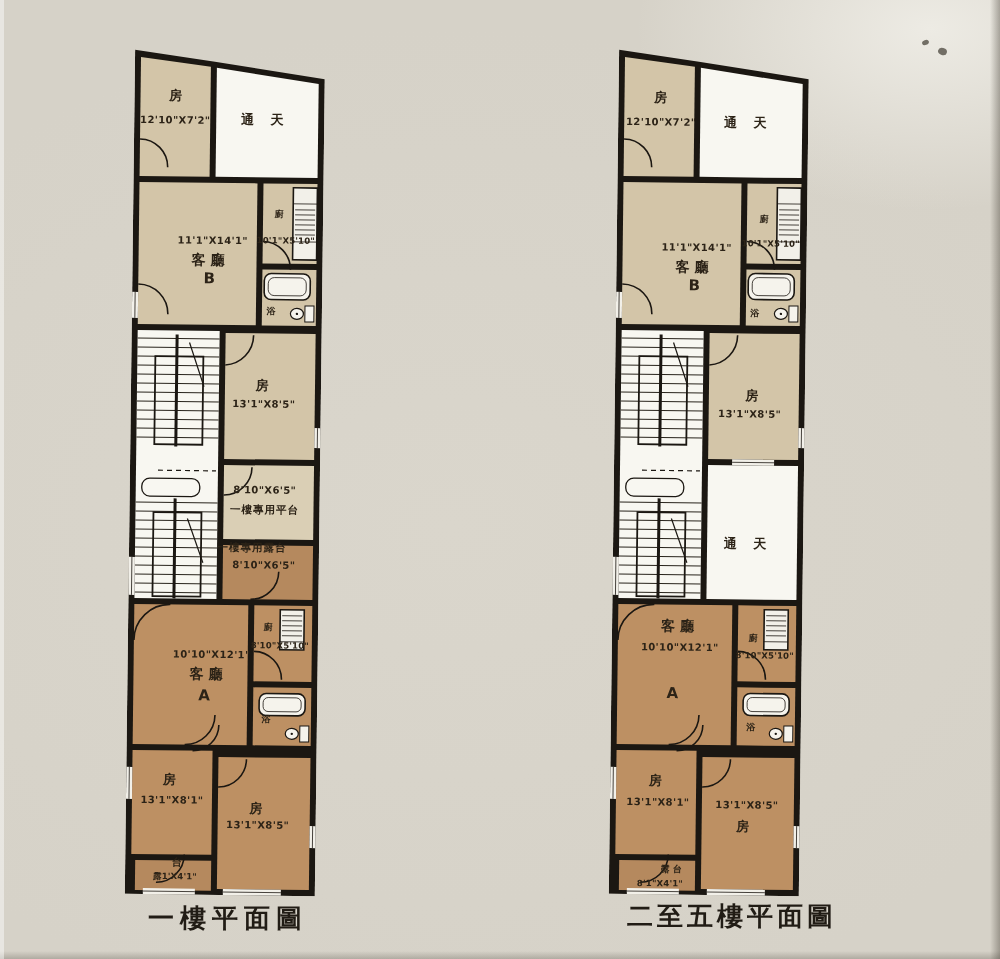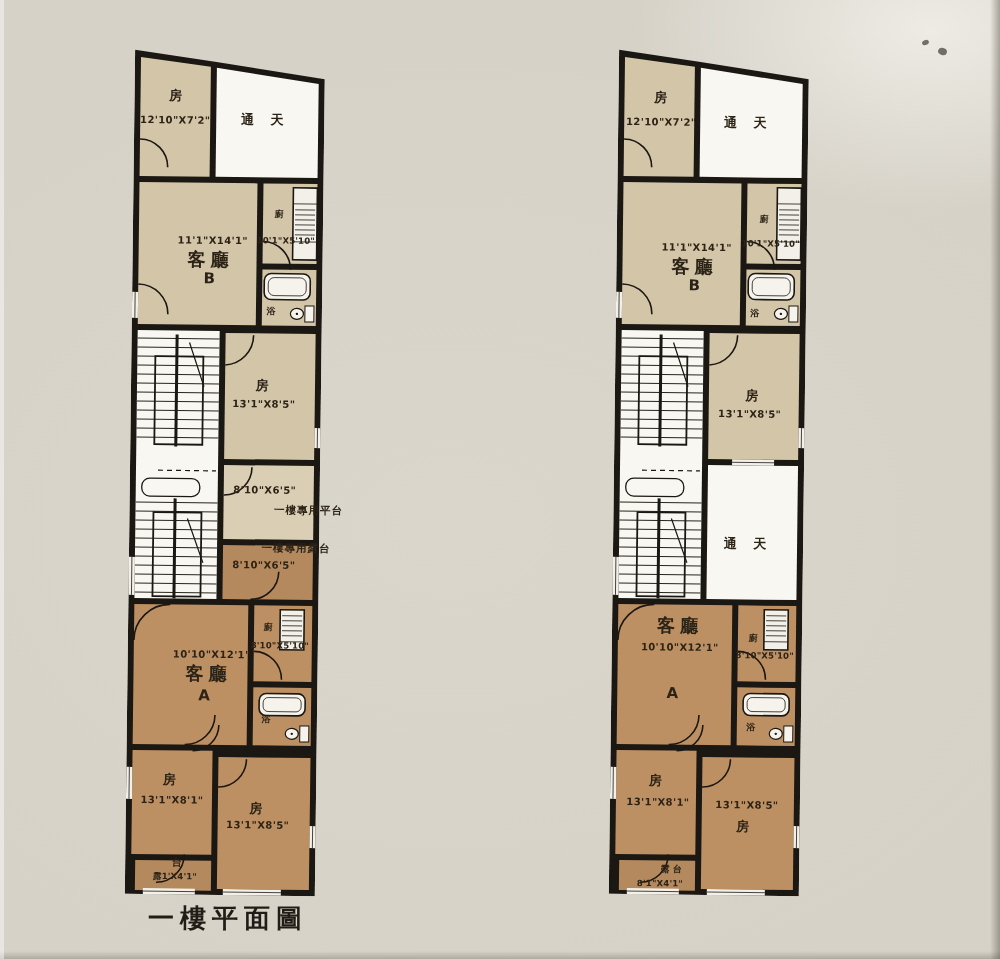--- a/index.html
+++ b/index.html
@@ -7,22 +7,22 @@
     position:relative;width:1000px;height:959px;overflow:hidden;
     background:
       radial-gradient(420px 260px at 93% 3%, #edebe4 0%, rgba(237,235,228,0) 70%),
       radial-gradient(700px 500px at 45% 55%, #dad6cc 0%, #d6d2c8 100%);
     font-family:"DejaVu Sans", sans-serif;
   }
   .plan{position:absolute;top:43px;width:190px;height:852px;transform:rotate(0.7deg);transform-origin:50% 50%;}
   .plan svg{position:absolute;left:0;top:0;width:190px;height:852px;}
   .lbl{position:absolute;transform:translate(-50%,-50%);white-space:nowrap;color:#2c2317;font-weight:700;line-height:1;}
   .cjk13{font-size:13px;letter-spacing:2px;}
-  .cjk14{font-size:18px;letter-spacing:5px;}
-  .cjk11{font-size:10.5px;letter-spacing:1px;margin-left:44px;}
+  .cjk14{font-size:14px;letter-spacing:5px;}
+  .cjk11{font-size:10.5px;letter-spacing:1px;}
   .cjk10{font-size:10px;letter-spacing:1px;}
   .cjk9{font-size:9px;}
   .sky{font-size:13px;letter-spacing:6px;}
   .dims{font-size:10px;letter-spacing:.4px;}
   .dims9{font-size:8.5px;letter-spacing:.2px;}
   .unit{font-size:15px;letter-spacing:0;}
   .caption{position:absolute;text-align:center;font-weight:700;font-size:26px;letter-spacing:6px;color:#211c15;}
   .dot{position:absolute;background:#4a463c;border-radius:50%;opacity:.75;}
   .edge-right{position:absolute;right:0;top:0;width:10px;height:100%;background:linear-gradient(to right, rgba(60,54,44,0), rgba(60,54,44,.38));}
   .edge-bottom{position:absolute;left:0;bottom:0;width:100%;height:8px;background:linear-gradient(to bottom, rgba(60,54,44,0), rgba(60,54,44,.25));}
@@ -267,19 +267,20 @@
     <div class="lbl cjk9" style="left:140px;top:684px">浴</div>
     <div class="lbl cjk13" style="left:46px;top:738px">房</div>
     <div class="lbl dims" style="left:48px;top:760px">13'1"X8'1"</div>
     <div class="lbl dims" style="left:137px;top:762px">13'1"X8'5"</div>
     <div class="lbl cjk13" style="left:134px;top:783px">房</div>
     <div class="lbl cjk9" style="left:62px;top:827px">露 台</div>
     <div class="lbl dims9" style="left:51px;top:841px">8'1"X4'1"</div>
   </div>
 
   <div class="caption" style="left:133px;top:901px;width:190px">一樓平面圖</div>
+  <div class="caption" style="left:612px;top:899px;width:240px;letter-spacing:4px">二至五樓平面圖</div>
 
   <div class="dot" style="left:922px;top:40px;width:7px;height:5px;transform:rotate(-20deg)"></div>
   <div class="dot" style="left:938px;top:48px;width:9px;height:7px;transform:rotate(15deg)"></div>
   <div class="edge-right"></div>
   <div class="edge-bottom"></div>
   <div class="edge-left"></div>
 </div>
 
 </body></html>

